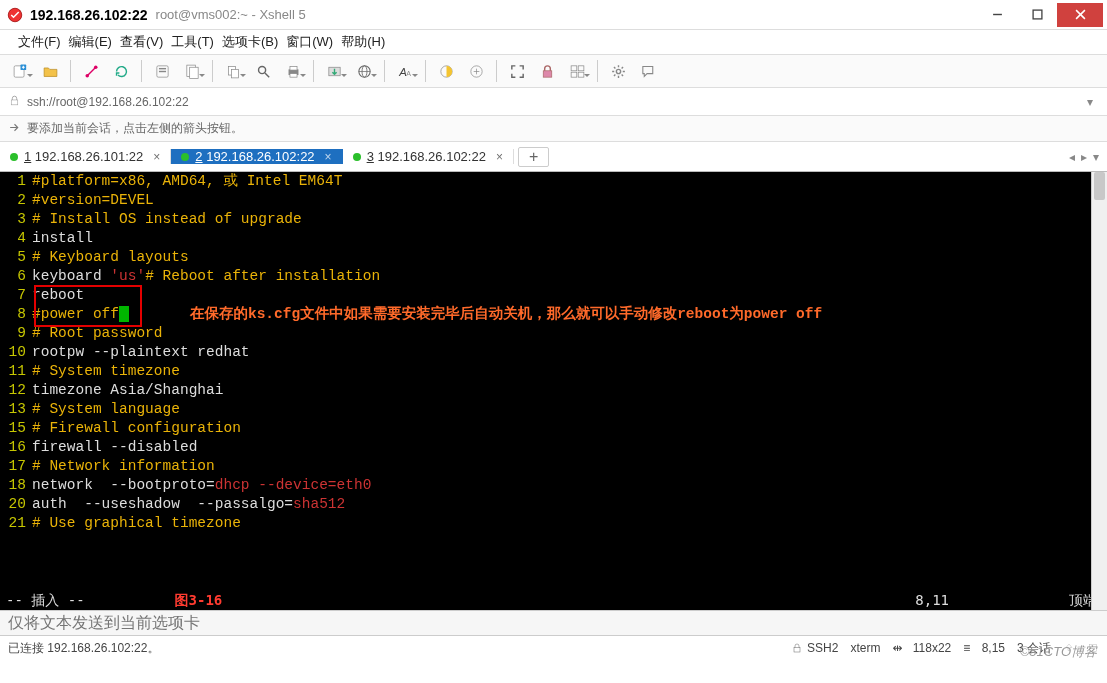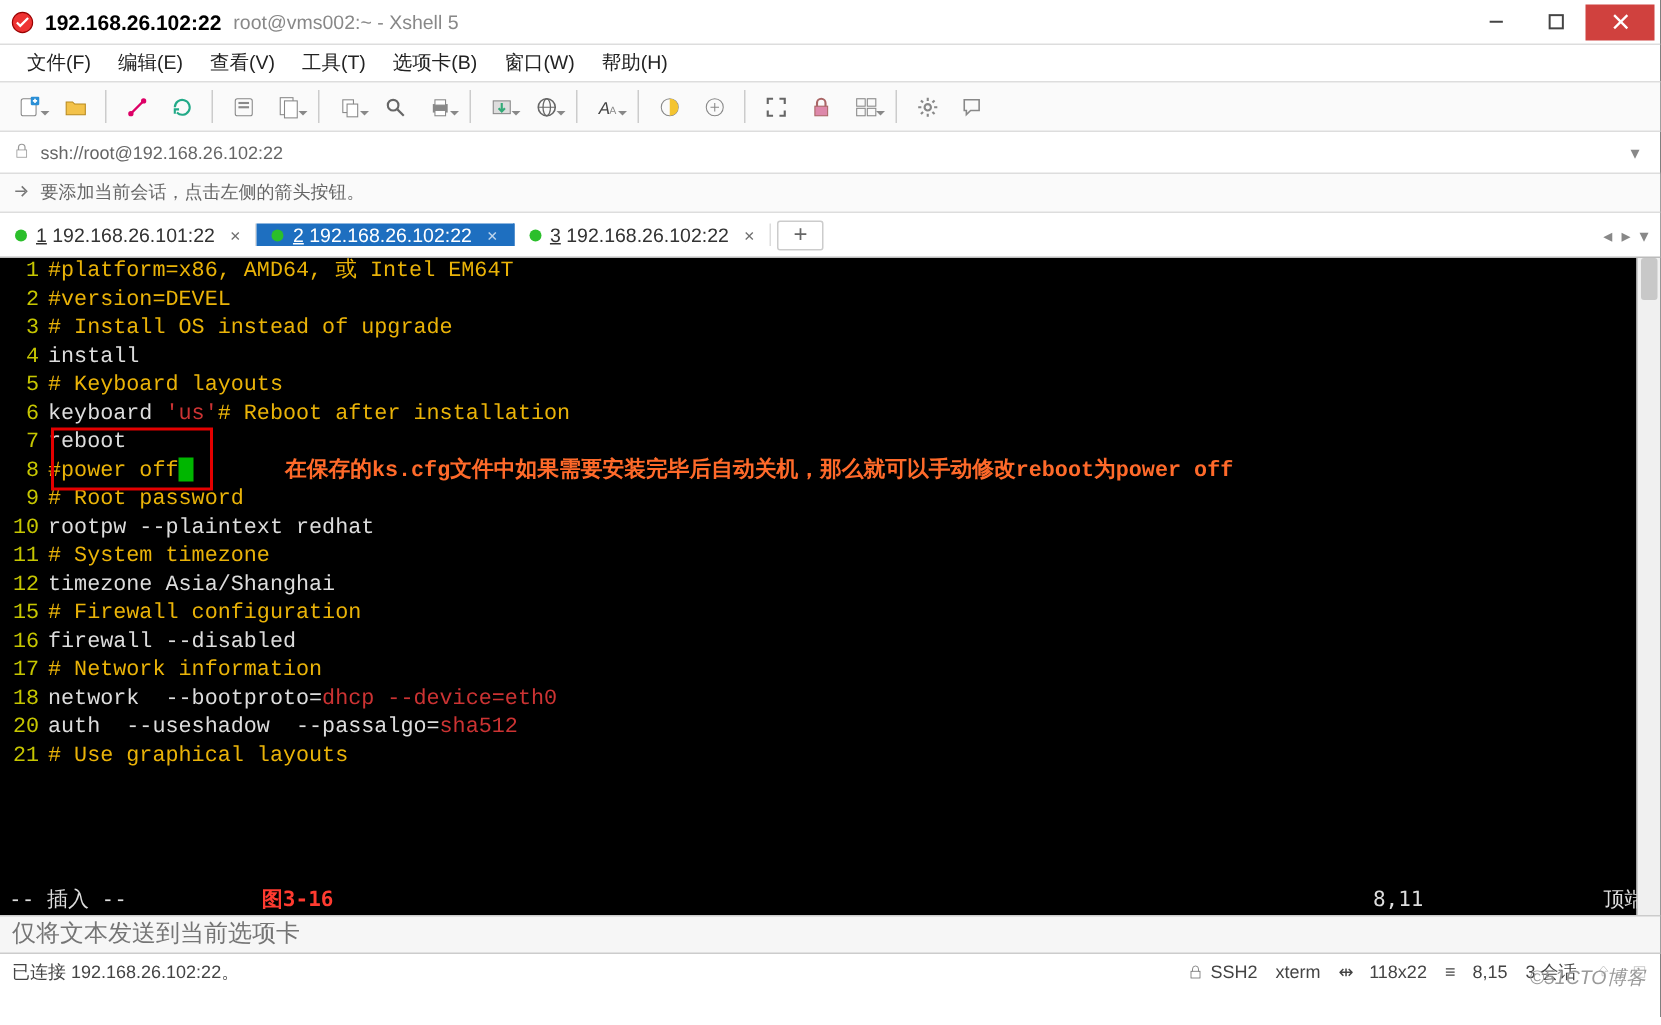--- a/index.html
+++ b/index.html
@@ -6,21 +6,21 @@
 body { font-family:"Microsoft YaHei","SimSun",Tahoma,sans-serif; font-size:12px; background:#fff; width:1107px; height:683px; overflow:hidden; position:relative; }
 .title-bar { height:30px; border-bottom:1px solid #ddd; display:flex; align-items:center; padding:0 4px; }
 .title-bar .app-icon { width:18px; height:18px; margin:0 6px 0 2px; }
 .title-bar .app-icon svg{ width:18px; height:18px; }
 .title-bar .title { font-weight:bold; font-size:14px; color:#000; }
 .title-bar .subtitle { font-size:13px; color:#888; margin-left:8px; }
 .title-bar .win-controls { margin-left:auto; display:flex; }
 .win-btn { width:40px; height:24px; display:flex; align-items:center; justify-content:center; color:#444; }
 .win-btn.close { background:#d0413e; color:#fff; width:46px; }
 .win-btn svg{ width:11px; height:11px; }
-.menu-bar { height:24px; display:flex; align-items:center; padding:0 14px; gap:10px; color:#222; font-size:13px; }
+.menu-bar { height:24px; display:flex; align-items:center; padding:0 14px; color:#222; font-size:13px; }
 .menu-bar .m{ padding:2px 4px; }
 .toolbar { height:34px; border-top:1px solid #ddd; border-bottom:1px solid #ddd; display:flex; align-items:center; padding:0 6px; gap:2px; background:#fafafa; }
 .tbtn { width:28px; height:28px; display:flex; align-items:center; justify-content:center; color:#555; position:relative; }
 .tbtn svg{ width:17px; height:17px; }
 .tbtn.dd::after{ content:""; position:absolute; right:1px; bottom:5px; border:3px solid transparent; border-top-color:#888; }
 .tsep { width:1px; height:22px; background:#ccc; margin:0 4px; }
 .addr { height:28px; border-bottom:1px solid #ddd; display:flex; align-items:center; padding:0 8px; gap:6px; }
 .addr svg{ width:13px; height:13px; }
 .addr input{ flex:1; border:none; outline:none; font-size:12px; color:#666; background:transparent; }
 .addr .rbtn{ width:18px; text-align:center; color:#888; }
@@ -275,26 +275,27 @@
       <div class="row"><span class="ln">3</span><span class="c-cmt"># Install OS instead of upgrade</span></div>
       <div class="row"><span class="ln">4</span><span class="c-w">install</span></div>
       <div class="row"><span class="ln">5</span><span class="c-cmt"># Keyboard layouts</span></div>
       <div class="row"><span class="ln">6</span><span class="c-w">keyboard </span><span class="c-red">'us'</span><span class="c-cmt"># Reboot after installation</span></div>
       <div class="row"><span class="ln">7</span><span class="c-w">reboot</span></div>
       <div class="row"><span class="ln">8</span><span class="c-cmt">#power off</span><span class="c-green-cursor"></span><span class="c-orange">       在保存的ks.cfg文件中如果需要安装完毕后自动关机，那么就可以手动修改reboot为power off</span></div>
       <div class="row"><span class="ln">9</span><span class="c-cmt"># Root password</span></div>
       <div class="row"><span class="ln">10</span><span class="c-w">rootpw --plaintext redhat</span></div>
       <div class="row"><span class="ln">11</span><span class="c-cmt"># System timezone</span></div>
       <div class="row"><span class="ln">12</span><span class="c-w">timezone Asia/Shanghai</span></div>
+      <div class="row"><span class="ln">13</span><span class="c-cmt"># System language</span></div>
       <div class="row"><span class="ln">15</span><span class="c-cmt"># Firewall configuration</span></div>
       <div class="row"><span class="ln">16</span><span class="c-w">firewall --disabled</span></div>
       <div class="row"><span class="ln">17</span><span class="c-cmt"># Network information</span></div>
       <div class="row"><span class="ln">18</span><span class="c-w">network  --bootproto=</span><span class="c-red">dhcp --device=eth0</span></div>
       <div class="row"><span class="ln">20</span><span class="c-w">auth  --useshadow  --passalgo=</span><span class="c-red">sha512</span></div>
-      <div class="row"><span class="ln">21</span><span class="c-cmt"># Use graphical layouts</span></div>
+      <div class="row"><span class="ln">21</span><span class="c-cmt"># Use graphical timezone</span></div>
     <div class="redbox"></div>
     <div class="status-vim">
       <span>-- 插入 --</span>
       <span class="fig">图3-16</span>
       <span class="pos">8,11</span>
       <span class="edge">顶端</span>
     </div>
   </div>
   <div class="term-scroll">
       <div class="thumb"></div>

